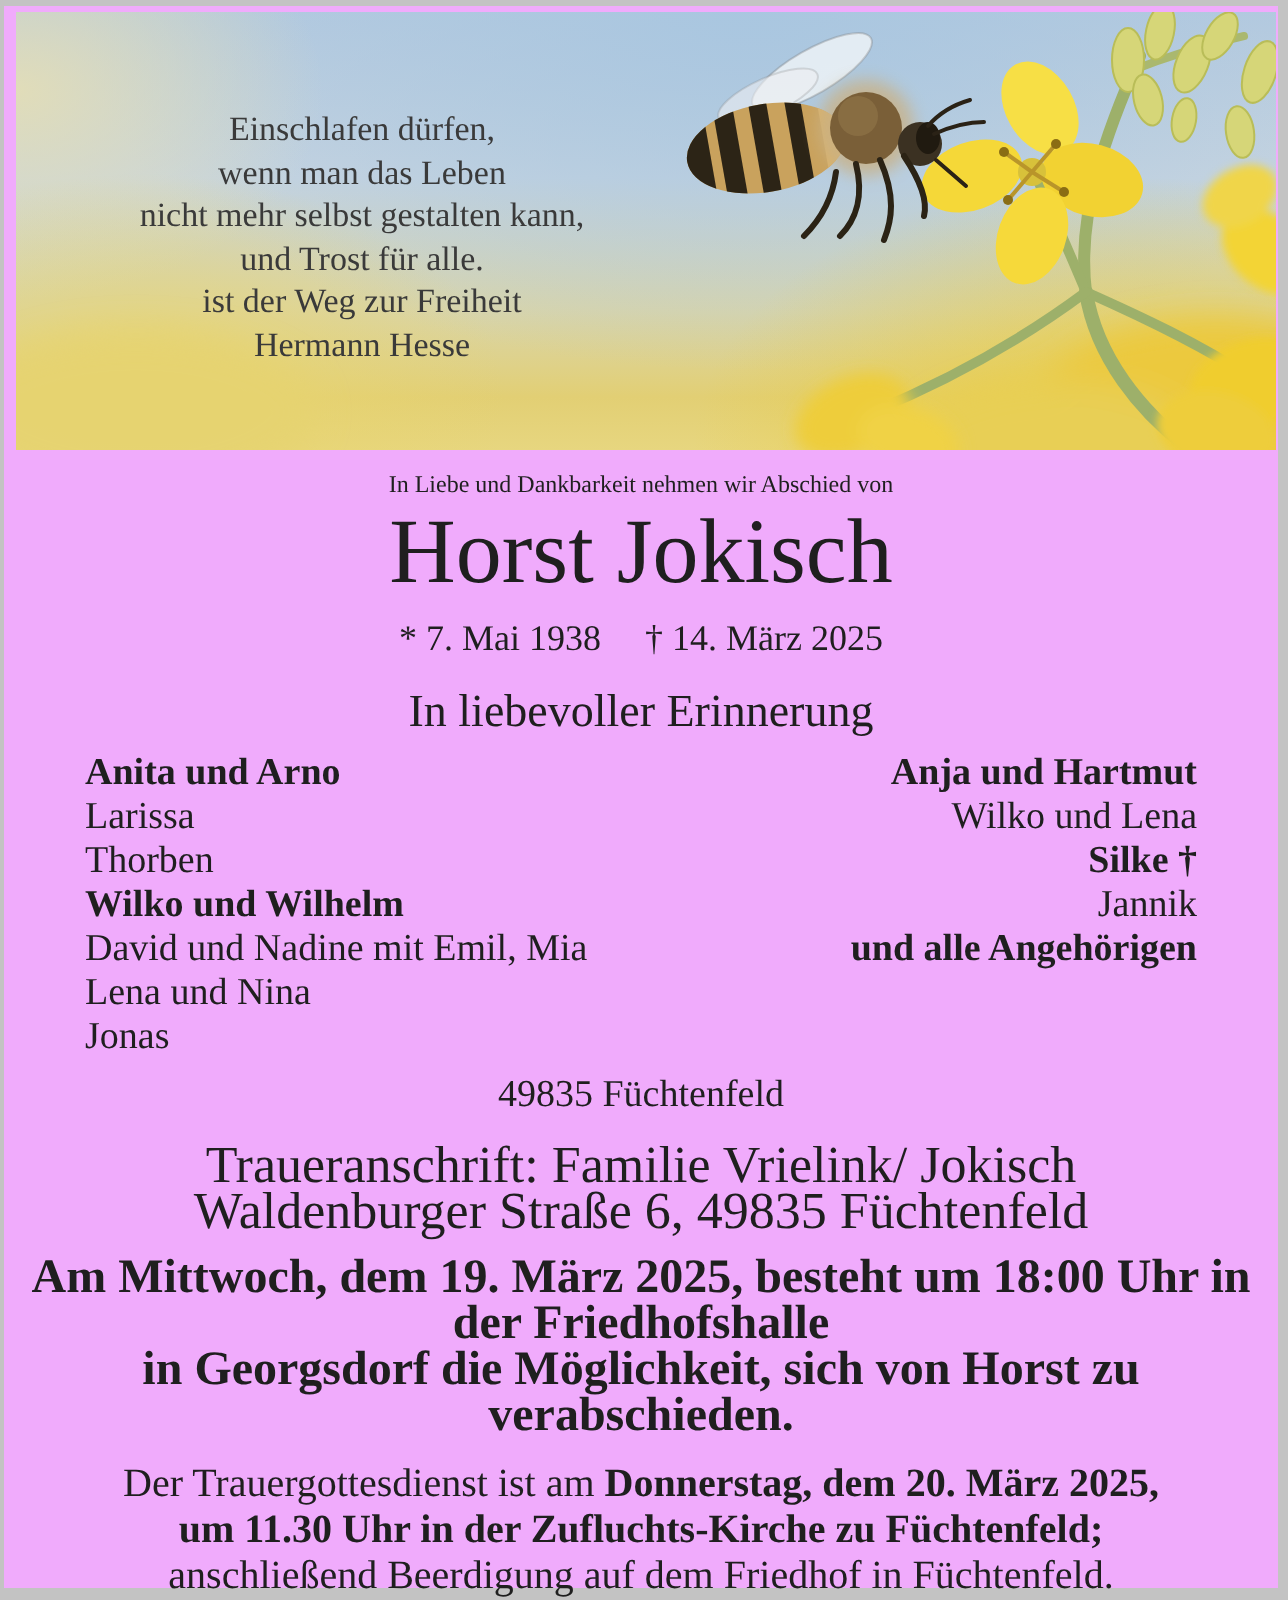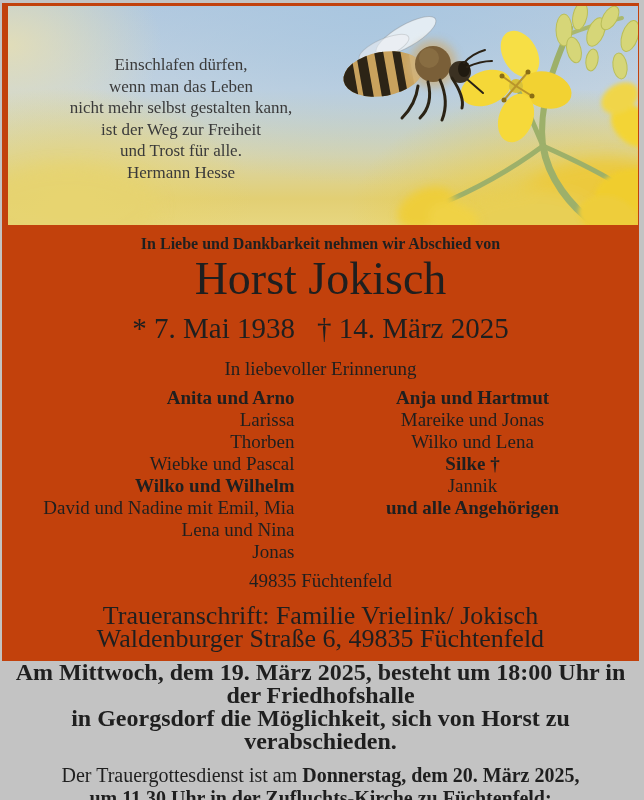--- a/index.html
+++ b/index.html
@@ -6,22 +6,22 @@
   body {
     width: 644px; height: 800px;
     background: #c3c3c3;
     overflow: hidden;
     font-family: "Liberation Serif", "DejaVu Serif", serif;
     color: #1f1f1f;
     position: relative;
   }
   .card {
     position: absolute; left: 2px; top: 3px;
-    width: 637px; height: 658px;
-    background: #c2410c;
+    width: 637px; height: 791px;
+    background: #f0abfc;
   }
   
   .photo {
     position: absolute; left: 6px; top: 3px;
     width: 630px; height: 219px;
     overflow: hidden;
     background:
       radial-gradient(ellipse 260px 160px at 10% 88%, rgba(233,213,110,.95), rgba(233,213,110,0) 70%),
       radial-gradient(ellipse 220px 150px at 0% 18%, rgba(231,223,178,.85), rgba(231,223,178,0) 70%),
       radial-gradient(ellipse 300px 190px at 88% 100%, rgba(236,205,60,.9), rgba(236,205,60,0) 72%),
@@ -30,32 +30,32 @@
   }
   .photo svg { position: absolute; left: 0; top: 0; }
   .quote {
     position: absolute; left: 18px; top: 48px; width: 310px;
     text-align: center;
     font-size: 17px; line-height: 21.5px;
     color: #3a3a3a;
   }
   
   .content { position: absolute; left: 0; top: 222px; width: 637px; text-align: center; }
-  .intro   { margin: 10px 0 0; font-size: 16px; font-weight: bold; }
+  .intro   { margin: 10px 0 0; font-size: 12px; }
   .name    { margin: 0; font-size: 46px; font-weight: 400; line-height: 1.12; }
-  .dates   { margin-top: 7px; font-size: 29px; }
+  .dates   { margin-top: 7px; font-size: 18px; }
   .dates .death { margin-left: 22px; }
-  .memory  { margin: 13px 0 0; font-size: 19px; }
+  .memory  { margin: 13px 0 0; font-size: 23px; }
   .mourners {
     margin-top: 7px;
     display: flex; justify-content: center; gap: 52px;
     font-size: 19px; line-height: 22px;
   }
-  .col-left  { flex: 0 0 252px; text-align: right; font-family: Liberation Serif, serif; }
-  .col-right { flex: 0 0 252px; text-align: center; }
+  .col-left  { flex: 0 0 252px; text-align: left; font-family: Liberation Serif, serif; }
+  .col-right { flex: 0 0 252px; text-align: right; }
   .bold { font-weight: bold; }
   .location { margin: 7px 0 0; font-size: 19px; }
   .contact  { margin-top: 12px; font-size: 26px; line-height: 23px; }
   .farewell { margin-top: 11px; font-size: 24px; line-height: 23px; font-weight: bold; }
   .service  { margin-top: 11px; font-size: 20px; line-height: 23px; }
 </style>
 </head>
 <body>
 
 <div class="card">
@@ -170,51 +170,49 @@
           <path d="M410,80 C408,96 400,106 394,112"></path>
           <path d="M444,72 C452,84 456,94 454,102"></path>
         </g>
       </g>
     </svg>
 
     <div class="quote">
       <div>Einschlafen dürfen,</div>
       <div>wenn man das Leben</div>
       <div>nicht mehr selbst gestalten kann,</div>
+      <div>und Trost für alle.</div>
       <div>ist der Weg zur Freiheit</div>
-      <div>und Trost für alle.</div>
       <div>Hermann Hesse</div>
     </div>
   </div>
 
   <div class="content">
     <p class="intro">In Liebe und Dankbarkeit nehmen wir Abschied von</p>
 
     <h1 class="name">Horst Jokisch</h1>
 
     <div class="dates">
       <span>* 7. Mai 1938</span><span class="death">† 14. März 2025</span>
     </div>
 
     <p class="memory">In liebevoller Erinnerung</p>
 
     <div class="mourners">
       <div class="col-left">
         <div class="bold">Anita und Arno</div>
         <div>Larissa</div>
         <div>Thorben</div>
-        <div>Wiebke und Pascal</div>
         <div class="bold">Wilko und Wilhelm</div>
         <div>David und Nadine mit Emil, Mia</div>
         <div>Lena und Nina</div>
         <div>Jonas</div>
       </div>
       <div class="col-right">
         <div class="bold">Anja und Hartmut</div>
-        <div>Mareike und Jonas</div>
         <div>Wilko und Lena</div>
         <div class="bold">Silke †</div>
         <div>Jannik</div>
         <div class="bold">und alle Angehörigen</div>
       </div>
     </div>
 
     <p class="location">49835 Füchtenfeld</p>
 
     <div class="contact">

